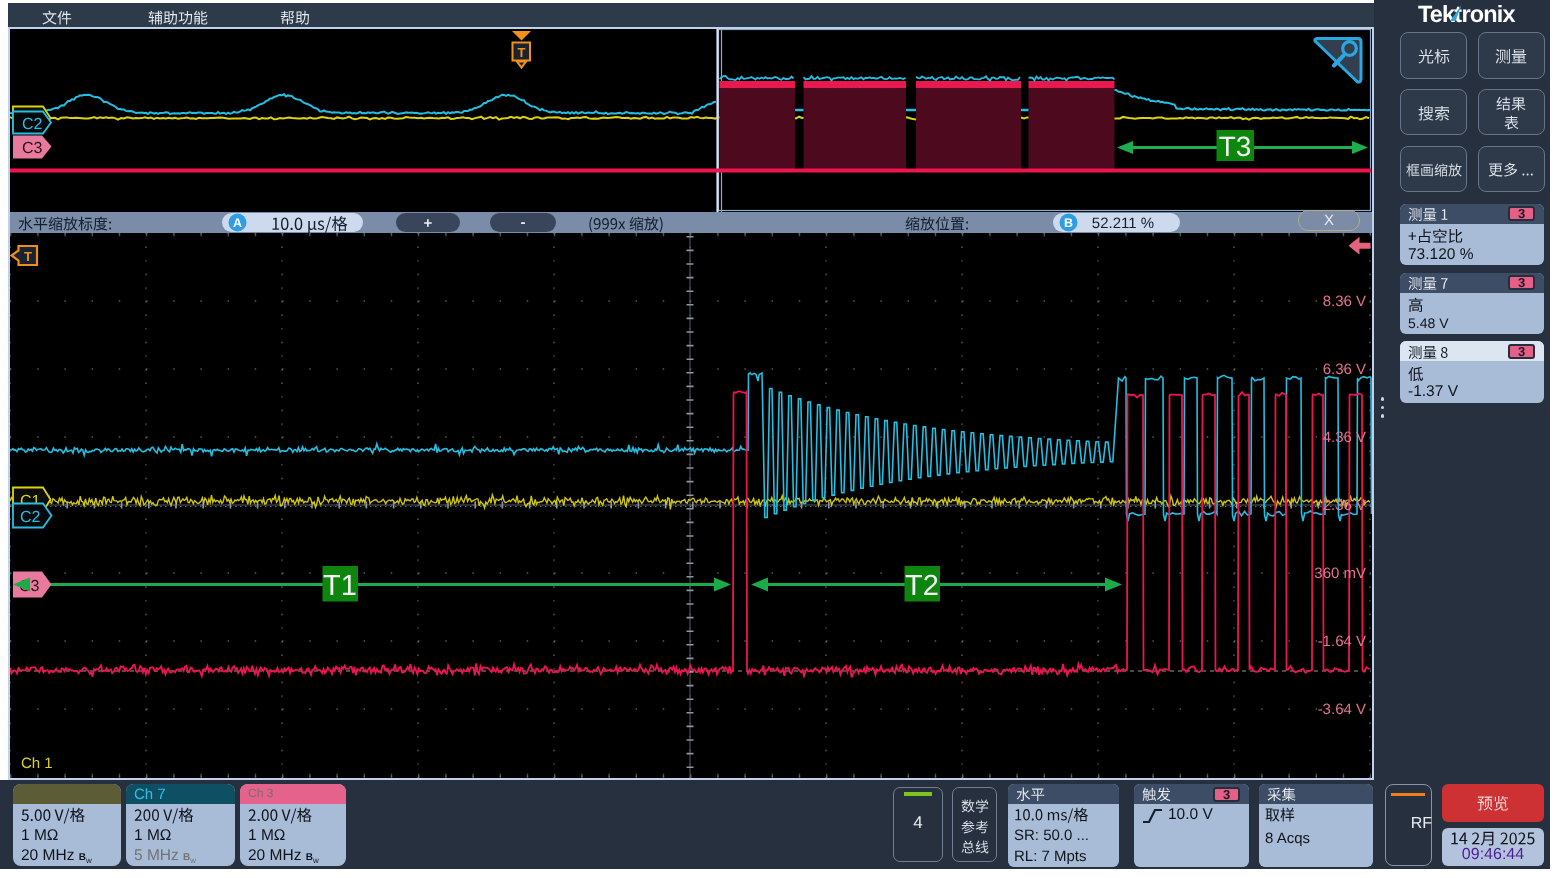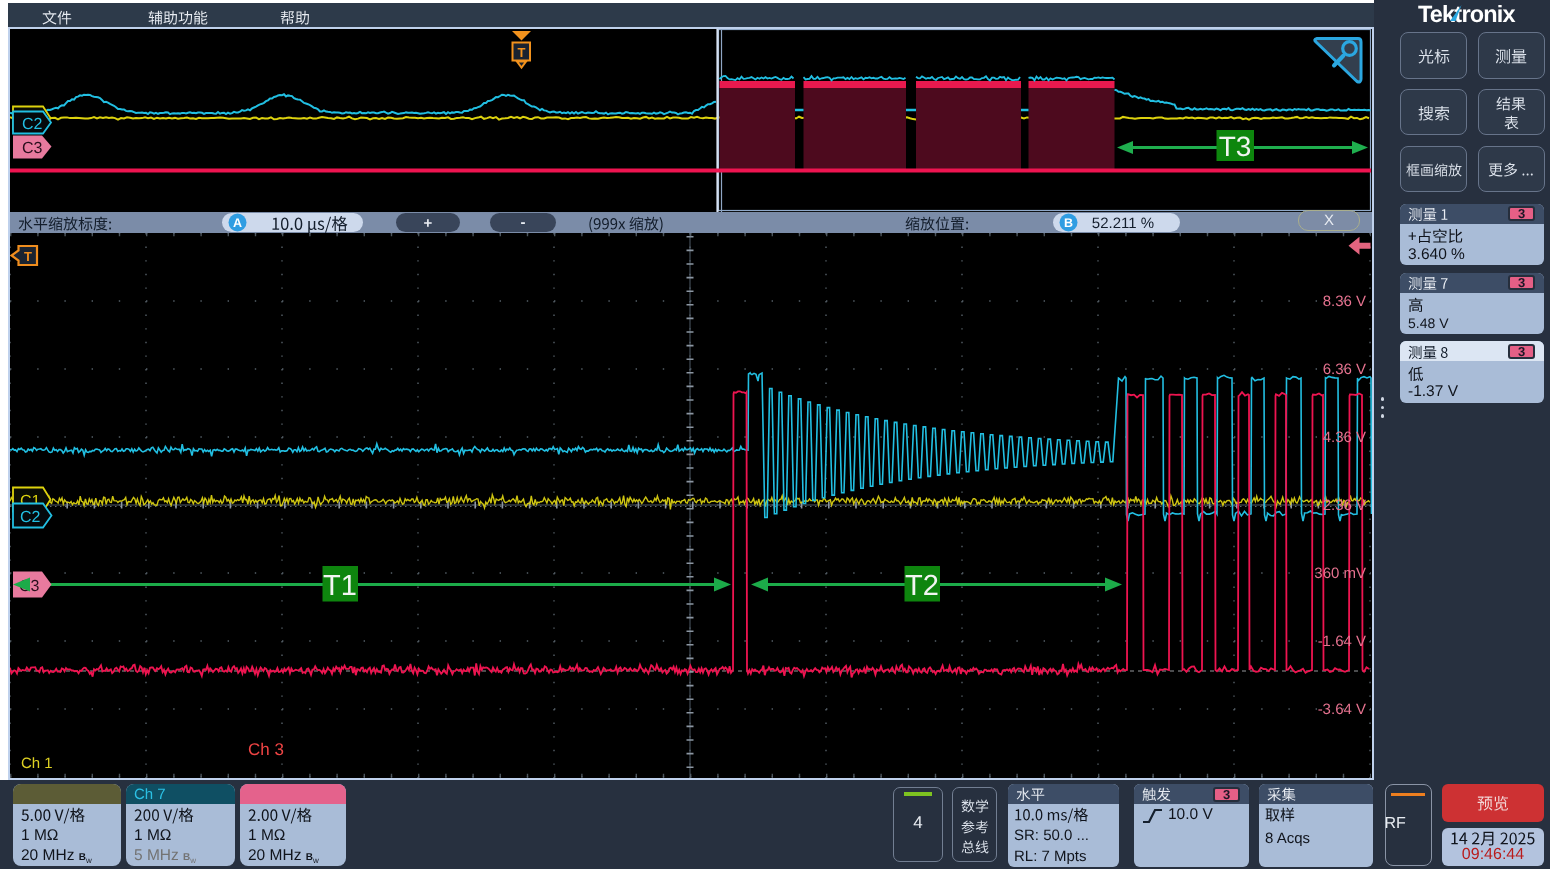--- a/index.html
+++ b/index.html
@@ -187,21 +187,21 @@
   </svg>
 <div class="abs" style="left:1400px;top:203.5px;width:144px;height:61.5px;border-radius:6px;background:#a9bcd7"></div>
 <div class="abs" style="left:1400px;top:203.5px;width:144px;height:20px;border-radius:6px 6px 0 0;background:#3d4d66"></div>
 <svg style="position:absolute;left:1408px;top:205.0px;" width="42" height="21" viewBox="0 0 42 21">
     <path fill="#e8ecf2" d="M7 13.5C7.8 14.2 8.6 15.2 9 15.8L9.8 15.4C9.3 14.7 8.5 13.7 7.7 13ZM4.5 3.5V12.6H5.4V4.3H8.5V12.5H9.4V3.5ZM12.6 2.8V14.7C12.6 14.9 12.5 15 12.3 15C12.1 15 11.4 15 10.6 15C10.8 15.2 10.9 15.7 10.9 15.9C12 15.9 12.6 15.9 13 15.7C13.3 15.6 13.5 15.3 13.5 14.7V2.8ZM10.6 3.9V12.6H11.5V3.9ZM6.5 5.3V10.5C6.5 12.2 6.2 14 3.8 15.3C3.9 15.4 4.2 15.7 4.3 15.9C6.9 14.6 7.3 12.4 7.3 10.5V5.3ZM1.2 3.5C2 4 3 4.7 3.5 5.1L4.2 4.3C3.7 3.8 2.6 3.2 1.8 2.8ZM0.6 7.5C1.3 7.9 2.4 8.6 2.9 9L3.6 8.1C3 7.7 2 7.1 1.2 6.7ZM0.8 15.2 1.8 15.8C2.4 14.4 3.2 12.6 3.7 11.1L2.8 10.6C2.2 12.2 1.4 14.1 0.8 15.2Z M18.1 5.1H25.3V5.9H18.1ZM18.1 3.7H25.3V4.5H18.1ZM17.1 3.1V6.6H26.4V3.1ZM15.3 7.2V8H28.3V7.2ZM17.8 10.8H21.2V11.7H17.8ZM22.3 10.8H25.8V11.7H22.3ZM17.8 9.4H21.2V10.2H17.8ZM22.3 9.4H25.8V10.2H22.3ZM15.2 14.7V15.6H28.3V14.7H22.3V13.9H27.2V13.1H22.3V12.3H26.8V8.7H16.8V12.3H21.2V13.1H16.4V13.9H21.2V14.7Z M33.5 14.8H39.4V13.7H37.2V4.2H36.2C35.6 4.5 34.9 4.7 34 4.9V5.8H35.9V13.7H33.5Z"></path>
   </svg>
 <div class="badge" style="left:1508px;top:206.0px">3</div>
 <svg style="position:absolute;left:1408px;top:226.0px;" width="57" height="22" viewBox="0 0 57 22">
     <path fill="#10141c" d="M3.7 14H4.9V10.6H8V9.6H4.9V6.2H3.7V9.6H0.6V10.6H3.7Z M11 9.9V17H12.1V16.1H20.5V17H21.7V9.9H16.7V6.8H23V5.7H16.7V2.8H15.5V9.9ZM12.1 15V11H20.5V15Z M32.8 7.5C34.4 8.3 36.5 9.5 37.6 10.3L38.3 9.4C37.2 8.6 35.1 7.5 33.6 6.7ZM30.1 6.7C28.9 7.7 27.2 8.8 25.4 9.4L26.1 10.4C27.9 9.6 29.6 8.5 30.9 7.4ZM25.3 15.5V16.5H38.5V15.5H32.4V11.5H36.9V10.5H26.9V11.5H31.2V15.5ZM30.7 3C30.9 3.5 31.2 4.2 31.4 4.7H25.3V8.2H26.4V5.8H37.3V7.8H38.5V4.7H32.9C32.6 4.1 32.2 3.3 31.9 2.7Z M41.5 16.9C41.9 16.7 42.5 16.4 46.7 15C46.7 14.8 46.6 14.2 46.6 13.9L42.8 15V8.7H46.7V7.6H42.8V3H41.6V14.7C41.6 15.4 41.2 15.8 41 15.9C41.2 16.2 41.4 16.6 41.5 16.9ZM47.9 2.9V14.5C47.9 16.2 48.3 16.6 49.8 16.6C50.1 16.6 51.9 16.6 52.2 16.6C53.8 16.6 54.1 15.6 54.2 12.5C53.9 12.4 53.4 12.2 53.1 11.9C53 14.8 52.9 15.5 52.1 15.5C51.7 15.5 50.2 15.5 49.9 15.5C49.2 15.5 49.1 15.4 49.1 14.5V10C50.8 9 52.6 7.8 54 6.7L53 5.6C52.1 6.6 50.6 7.8 49.1 8.7V2.9Z"></path>
   </svg>
-<div class="abs" style="left:1408px;top:245.5px;font-size:15.5px;color:#10141c">3.640 %</div>
+<div class="abs" style="left:1408px;top:245.5px;font-size:15.5px;color:#10141c">73.120 %</div>
 <div class="abs" style="left:1400px;top:272.6px;width:144px;height:61.5px;border-radius:6px;background:#a9bcd7"></div>
 <div class="abs" style="left:1400px;top:272.6px;width:144px;height:20px;border-radius:6px 6px 0 0;background:#3d4d66"></div>
 <svg style="position:absolute;left:1408px;top:274.1px;" width="42" height="21" viewBox="0 0 42 21">
     <path fill="#e8ecf2" d="M7 13.5C7.8 14.2 8.6 15.2 9 15.8L9.8 15.4C9.3 14.7 8.5 13.7 7.7 13ZM4.5 3.5V12.6H5.4V4.3H8.5V12.5H9.4V3.5ZM12.6 2.8V14.7C12.6 14.9 12.5 15 12.3 15C12.1 15 11.4 15 10.6 15C10.8 15.2 10.9 15.7 10.9 15.9C12 15.9 12.6 15.9 13 15.7C13.3 15.6 13.5 15.3 13.5 14.7V2.8ZM10.6 3.9V12.6H11.5V3.9ZM6.5 5.3V10.5C6.5 12.2 6.2 14 3.8 15.3C3.9 15.4 4.2 15.7 4.3 15.9C6.9 14.6 7.3 12.4 7.3 10.5V5.3ZM1.2 3.5C2 4 3 4.7 3.5 5.1L4.2 4.3C3.7 3.8 2.6 3.2 1.8 2.8ZM0.6 7.5C1.3 7.9 2.4 8.6 2.9 9L3.6 8.1C3 7.7 2 7.1 1.2 6.7ZM0.8 15.2 1.8 15.8C2.4 14.4 3.2 12.6 3.7 11.1L2.8 10.6C2.2 12.2 1.4 14.1 0.8 15.2Z M18.1 5.1H25.3V5.9H18.1ZM18.1 3.7H25.3V4.5H18.1ZM17.1 3.1V6.6H26.4V3.1ZM15.3 7.2V8H28.3V7.2ZM17.8 10.8H21.2V11.7H17.8ZM22.3 10.8H25.8V11.7H22.3ZM17.8 9.4H21.2V10.2H17.8ZM22.3 9.4H25.8V10.2H22.3ZM15.2 14.7V15.6H28.3V14.7H22.3V13.9H27.2V13.1H22.3V12.3H26.8V8.7H16.8V12.3H21.2V13.1H16.4V13.9H21.2V14.7Z M35.1 14.8H36.5C36.7 10.6 37.1 8.1 39.6 5V4.2H33V5.3H38.1C36 8.2 35.3 10.8 35.1 14.8Z"></path>
   </svg>
 <div class="badge" style="left:1508px;top:275.1px">3</div>
 <svg style="position:absolute;left:1408px;top:295.1px;" width="17" height="22" viewBox="0 0 17 22">
     <path fill="#10141c" d="M4.4 7.1H11.1V8.6H4.4ZM3.3 6.3V9.4H12.4V6.3ZM6.8 3 7.3 4.4H0.9V5.4H14.5V4.4H8.6C8.4 3.9 8.2 3.3 8 2.7ZM1.5 10.3V17H2.6V11.3H12.9V15.8C12.9 16 12.8 16.1 12.6 16.1C12.4 16.1 11.7 16.1 11 16C11.2 16.3 11.3 16.6 11.4 16.9C12.4 16.9 13.1 16.9 13.5 16.8C13.9 16.6 14 16.4 14 15.8V10.3ZM4.4 12.2V16.1H5.5V15.4H10.9V12.2ZM5.5 13H9.9V14.5H5.5Z"></path>
   </svg>
 <div class="abs" style="left:1408px;top:314.6px;font-size:14px;color:#10141c">5.48 V</div>
@@ -226,21 +226,21 @@
 <div class="abs" style="left:126px;top:784px;width:108.5px;height:82px;border-radius:8px;background:#a9bcd7"></div>
 <div class="abs" style="left:126px;top:784px;width:108.5px;height:20px;border-radius:8px 8px 0 0;background:#0f4f63"></div>
 <div class="abs" style="left:134px;top:786px;font-size:15px;color:#2bc0e4">Ch 7</div>
 <svg style="position:absolute;left:134px;top:805px;" width="61" height="22" viewBox="0 0 61 22">
     <path fill="#10141c" d="M0.7 15.8H7.8V14.6H4.7C4.1 14.6 3.4 14.6 2.8 14.7C5.5 12.2 7.3 9.9 7.3 7.6C7.3 5.6 6 4.2 4 4.2C2.5 4.2 1.5 4.9 0.6 5.9L1.4 6.7C2.1 6 2.9 5.4 3.8 5.4C5.2 5.4 5.9 6.3 5.9 7.6C5.9 9.6 4.2 11.9 0.7 15Z M12.9 16C15.1 16 16.4 14.1 16.4 10.1C16.4 6.2 15.1 4.2 12.9 4.2C10.7 4.2 9.4 6.2 9.4 10.1C9.4 14.1 10.7 16 12.9 16ZM12.9 14.9C11.6 14.9 10.7 13.4 10.7 10.1C10.7 6.8 11.6 5.4 12.9 5.4C14.2 5.4 15.1 6.8 15.1 10.1C15.1 13.4 14.2 14.9 12.9 14.9Z M21.5 16C23.7 16 25 14.1 25 10.1C25 6.2 23.7 4.2 21.5 4.2C19.3 4.2 18 6.2 18 10.1C18 14.1 19.3 16 21.5 16ZM21.5 14.9C20.2 14.9 19.3 13.4 19.3 10.1C19.3 6.8 20.2 5.4 21.5 5.4C22.8 5.4 23.7 6.8 23.7 10.1C23.7 13.4 22.8 14.9 21.5 14.9Z M32.9 15.8H34.6L38.2 4.4H36.7L34.9 10.6C34.5 11.9 34.2 13 33.8 14.4H33.7C33.3 13 33 11.9 32.6 10.6L30.8 4.4H29.3Z M38.4 18.6H39.4L44 3.5H43Z M53.2 5.5H56.6C56.1 6.4 55.5 7.3 54.7 8.1C54 7.4 53.4 6.6 53 5.8ZM47.4 2.8V6.1H45.1V7.2H47.3C46.8 9.3 45.7 11.8 44.7 13.1C44.9 13.4 45.2 13.8 45.3 14.1C46.1 13.1 46.8 11.4 47.4 9.7V17H48.5V9.2C49 9.9 49.5 10.7 49.8 11.2L50.5 10.3C50.2 9.9 48.9 8.4 48.5 7.9V7.2H50.3L49.9 7.5C50.2 7.7 50.6 8.1 50.8 8.3C51.3 7.8 51.9 7.3 52.3 6.7C52.8 7.4 53.3 8.1 54 8.8C52.7 10 51.1 10.8 49.6 11.3C49.8 11.5 50.1 12 50.2 12.2C50.6 12.1 51 11.9 51.4 11.7V17.1H52.5V16.4H56.8V17H58V11.6L58.7 11.9C58.9 11.6 59.2 11.2 59.4 10.9C57.9 10.5 56.6 9.7 55.5 8.9C56.6 7.7 57.5 6.4 58 4.8L57.3 4.4L57.1 4.5H53.8C54 4 54.2 3.5 54.4 3.1L53.3 2.8C52.7 4.4 51.7 5.9 50.5 7V6.1H48.5V2.8ZM52.5 15.4V12.4H56.8V15.4ZM52.2 11.4C53.1 10.9 54 10.3 54.7 9.6C55.5 10.3 56.4 10.9 57.4 11.4Z"></path>
   </svg>
 <div class="abs" style="left:134px;top:827px;font-size:15.5px;color:#10141c">1 MΩ</div>
 <div class="abs" style="left:134px;top:847px;font-size:15.5px;color:#737373">5 MHz <span style="font-size:10px;font-weight:bold">B</span><span style="font-size:8px;vertical-align:-3px">w</span></div>
 <div class="abs" style="left:240px;top:784px;width:106px;height:82px;border-radius:8px;background:#a9bcd7"></div>
 <div class="abs" style="left:240px;top:784px;width:106px;height:20px;border-radius:8px 8px 0 0;background:#e4628c"></div>
-<div class="abs" style="left:248px;top:740px;font-size:17px;color:#ef4444">Ch 3</div>
+<div class="abs" style="left:248px;top:786px;font-size:12px;color:#737373">Ch 3</div>
 <svg style="position:absolute;left:248px;top:805px;" width="66" height="22" viewBox="0 0 66 22">
     <path fill="#10141c" d="M0.7 15.8H7.8V14.6H4.7C4.1 14.6 3.4 14.6 2.8 14.7C5.5 12.2 7.3 9.9 7.3 7.6C7.3 5.6 6 4.2 4 4.2C2.5 4.2 1.5 4.9 0.6 5.9L1.4 6.7C2.1 6 2.9 5.4 3.8 5.4C5.2 5.4 5.9 6.3 5.9 7.6C5.9 9.6 4.2 11.9 0.7 15Z M10.8 16C11.3 16 11.8 15.6 11.8 14.9C11.8 14.3 11.3 13.9 10.8 13.9C10.2 13.9 9.7 14.3 9.7 14.9C9.7 15.6 10.2 16 10.8 16Z M17.2 16C19.4 16 20.8 14.1 20.8 10.1C20.8 6.2 19.4 4.2 17.2 4.2C15.1 4.2 13.7 6.2 13.7 10.1C13.7 14.1 15.1 16 17.2 16ZM17.2 14.9C15.9 14.9 15.1 13.4 15.1 10.1C15.1 6.8 15.9 5.4 17.2 5.4C18.5 5.4 19.4 6.8 19.4 10.1C19.4 13.4 18.5 14.9 17.2 14.9Z M25.8 16C28 16 29.4 14.1 29.4 10.1C29.4 6.2 28 4.2 25.8 4.2C23.7 4.2 22.3 6.2 22.3 10.1C22.3 14.1 23.7 16 25.8 16ZM25.8 14.9C24.5 14.9 23.7 13.4 23.7 10.1C23.7 6.8 24.5 5.4 25.8 5.4C27.1 5.4 28 6.8 28 10.1C28 13.4 27.1 14.9 25.8 14.9Z M37.2 15.8H38.9L42.5 4.4H41L39.2 10.6C38.8 11.9 38.5 13 38.1 14.4H38.1C37.6 13 37.3 11.9 37 10.6L35.1 4.4H33.6Z M42.7 18.6H43.7L48.3 3.5H47.3Z M57.5 5.5H60.9C60.4 6.4 59.8 7.3 59 8.1C58.3 7.4 57.7 6.6 57.3 5.8ZM51.7 2.8V6.1H49.4V7.2H51.6C51.1 9.3 50 11.8 49 13.1C49.2 13.4 49.5 13.8 49.6 14.1C50.4 13.1 51.1 11.4 51.7 9.7V17H52.8V9.2C53.3 9.9 53.8 10.7 54.1 11.2L54.8 10.3C54.5 9.9 53.2 8.4 52.8 7.9V7.2H54.6L54.2 7.5C54.5 7.7 54.9 8.1 55.1 8.3C55.6 7.8 56.2 7.3 56.7 6.7C57.1 7.4 57.6 8.1 58.3 8.8C57 10 55.4 10.8 53.9 11.3C54.1 11.5 54.4 12 54.5 12.2C54.9 12.1 55.3 11.9 55.7 11.7V17.1H56.8V16.4H61.1V17H62.3V11.6L63 11.9C63.2 11.6 63.5 11.2 63.7 10.9C62.2 10.5 60.9 9.7 59.8 8.9C60.9 7.7 61.8 6.4 62.4 4.8L61.6 4.4L61.4 4.5H58.1C58.3 4 58.5 3.5 58.7 3.1L57.6 2.8C57 4.4 56 5.9 54.8 7V6.1H52.8V2.8ZM56.8 15.4V12.4H61.1V15.4ZM56.5 11.4C57.4 10.9 58.3 10.3 59.1 9.6C59.8 10.3 60.7 10.9 61.7 11.4Z"></path>
   </svg>
 <div class="abs" style="left:248px;top:827px;font-size:15.5px;color:#10141c">1 MΩ</div>
 <div class="abs" style="left:248px;top:847px;font-size:15.5px;color:#10141c">20 MHz <span style="font-size:10px;font-weight:bold">B</span><span style="font-size:8px;vertical-align:-3px">w</span></div>
 <div class="abs" style="left:893px;top:786.5px;width:50px;height:75px;border:1px solid #727e92;border-radius:7px"></div>
 <div class="abs" style="left:904px;top:792px;width:28px;height:3.5px;background:#7ec320"></div>
 <div class="abs" style="left:893px;top:813px;width:50px;text-align:center;font-size:17px;color:#e8ecf2">4</div>
 <div class="abs" style="left:952px;top:786.5px;width:45px;height:75px;border:1px solid #727e92;border-radius:7px"></div>
 <svg style="position:absolute;left:960.5px;top:797.0px;" width="30" height="20" viewBox="0 0 30 20">
@@ -276,21 +276,21 @@
 <div class="abs" style="left:1259px;top:784px;width:114px;height:19.5px;border-radius:6px 6px 0 0;background:#3d4d66"></div>
 <svg style="position:absolute;left:1267px;top:785px;" width="31" height="21" viewBox="0 0 31 21">
     <path fill="#e8ecf2" d="M11.6 4.8C11.1 5.9 10.2 7.4 9.5 8.4L10.4 8.8C11.1 7.9 12 6.4 12.7 5.2ZM2.1 5.8C2.7 6.6 3.3 7.7 3.5 8.5L4.5 8C4.2 7.3 3.6 6.2 3 5.4ZM6 5.2C6.4 6.1 6.8 7.2 6.9 7.9L7.9 7.6C7.8 6.8 7.4 5.7 7 4.9ZM12 2.8C9.5 3.3 5.1 3.6 1.3 3.8C1.4 4 1.6 4.5 1.6 4.8C5.4 4.6 9.9 4.3 12.9 3.8ZM0.9 9.4V10.4H5.8C4.5 12.1 2.4 13.7 0.5 14.4C0.8 14.7 1.1 15.1 1.3 15.4C3.2 14.5 5.2 12.9 6.6 11V15.9H7.8V11C9.2 12.8 11.3 14.5 13.2 15.4C13.4 15.1 13.7 14.6 14 14.4C12.1 13.6 10 12.1 8.6 10.4H13.6V9.4H7.8V8H6.6V9.4Z M21.2 10.6V11.5H15.3V12.4H20.2C18.8 13.5 16.7 14.4 14.9 14.9C15.2 15.1 15.5 15.5 15.6 15.8C17.5 15.2 19.7 14.1 21.2 12.8V15.9H22.3V12.8C23.7 14 25.9 15.1 27.8 15.7C28 15.4 28.3 15 28.5 14.8C26.7 14.3 24.7 13.5 23.3 12.4H28.2V11.5H22.3V10.6ZM21.6 6.8V7.7H18.1V6.8ZM21.3 2.8C21.5 3.2 21.8 3.7 21.9 4.1H18.6C19 3.7 19.2 3.2 19.5 2.8L18.3 2.6C17.7 3.9 16.5 5.5 14.9 6.7C15.2 6.8 15.5 7.2 15.7 7.4C16.2 7 16.6 6.6 17 6.2V10.9H18.1V10.4H27.8V9.5H22.6V8.5H26.8V7.7H22.6V6.8H26.8V6H22.6V5H27.4V4.1H23.1C22.9 3.7 22.6 3 22.2 2.6ZM21.6 6H18.1V5H21.6ZM21.6 8.5V9.5H18.1V8.5Z"></path>
   </svg>
 <svg style="position:absolute;left:1265px;top:805px;" width="32" height="21" viewBox="0 0 32 21">
     <path fill="#10141c" d="M12.8 5.5C12.4 7.7 11.8 9.6 10.9 11.2C10.2 9.6 9.7 7.6 9.3 5.5ZM7.6 4.4V5.5H8.3C8.8 8.1 9.4 10.5 10.3 12.4C9.4 13.8 8.4 14.9 7.2 15.6C7.4 15.9 7.8 16.2 7.9 16.5C9 15.7 10 14.7 10.9 13.5C11.7 14.7 12.6 15.7 13.7 16.4C13.9 16.1 14.2 15.7 14.5 15.5C13.3 14.8 12.3 13.7 11.5 12.4C12.7 10.4 13.5 7.8 13.9 4.5L13.2 4.4L13 4.4ZM0.6 13.4 0.8 14.4 5.3 13.7V16.5H6.4V13.5L7.8 13.2L7.7 12.2L6.4 12.5V4.4H7.5V3.4H0.7V4.4H1.7V13.2ZM2.8 4.4H5.3V6.5H2.8ZM2.8 7.5H5.3V9.7H2.8ZM2.8 10.7H5.3V12.6L2.8 13Z M21.6 3.1C22.1 3.9 22.7 4.9 22.9 5.6L23.9 5.1C23.7 4.5 23.1 3.5 22.6 2.8ZM27.3 2.7C27 3.5 26.4 4.7 25.9 5.6H21V6.6H24.4V8.7H21.4V9.7H24.4V11.8H20.4V12.9H24.4V16.5H25.5V12.9H29.2V11.8H25.5V9.7H28.4V8.7H25.5V6.6H28.9V5.6H27.1C27.6 4.8 28 3.9 28.5 3ZM17.7 2.7V5.6H15.8V6.6H17.7C17.3 8.7 16.4 11.1 15.5 12.3C15.7 12.6 15.9 13.1 16.1 13.4C16.7 12.5 17.3 11.1 17.7 9.6V16.5H18.8V8.7C19.2 9.5 19.7 10.3 19.9 10.8L20.6 10C20.3 9.6 19.2 7.8 18.8 7.3V6.6H20.4V5.6H18.8V2.7Z"></path>
   </svg>
 <div class="abs" style="left:1265px;top:830px;font-size:15px;color:#10141c">8 Acqs</div>
 <div class="abs" style="left:1384.5px;top:783.5px;width:47.5px;height:82.5px;border:1px solid #8a94a6;border-radius:8px"></div>
 <div class="abs" style="left:1391px;top:792.5px;width:34px;height:3.5px;background:#ee7f1f"></div>
-<div class="abs" style="left:1384.5px;top:815px;width:47.5px;text-align:left;font-size:16px;color:#e8ecf2">RF</div>
+<div class="abs" style="left:1384.5px;top:815px;width:47.5px;text-align:right;font-size:16px;color:#e8ecf2">RF</div>
 <div class="abs" style="left:1442px;top:783.5px;width:102px;height:38.5px;background:#cd3133;border-radius:6px"></div>
 <svg style="position:absolute;left:1477.0px;top:793px;" width="34" height="23" viewBox="0 0 34 23">
     <path fill="#f2d7d8" d="M10.7 8.4V11.6C10.7 13.2 10.4 15.4 6.6 16.7C6.8 16.9 7.2 17.3 7.3 17.5C11.4 16 11.9 13.6 11.9 11.6V8.4ZM11.6 14.9C12.6 15.7 13.9 16.9 14.5 17.6L15.4 16.7C14.7 16 13.4 14.9 12.4 14.2ZM1.4 6.6C2.4 7.2 3.6 8.1 4.5 8.8H0.6V9.9H3.2V16.2C3.2 16.4 3.2 16.4 2.9 16.4C2.7 16.4 2 16.4 1.2 16.4C1.3 16.8 1.5 17.2 1.5 17.6C2.6 17.6 3.4 17.6 3.8 17.4C4.3 17.2 4.4 16.8 4.4 16.2V9.9H6.1C5.8 10.7 5.5 11.6 5.2 12.2L6.1 12.5C6.6 11.6 7.1 10.2 7.5 9L6.7 8.8L6.5 8.8H5.5L5.8 8.4C5.4 8.1 4.9 7.7 4.3 7.3C5.3 6.5 6.3 5.2 7 4.1L6.3 3.6L6 3.6H0.9V4.7H5.2C4.8 5.4 4.1 6.2 3.5 6.8L2.1 5.8ZM8 6.3V13.9H9.1V7.4H13.5V13.9H14.7V6.3H11.6L12.1 4.7H15.3V3.6H7.4V4.7H10.8C10.7 5.2 10.6 5.8 10.4 6.3Z M26.3 6.3C27.1 7.1 28 8.2 28.4 8.9L29.5 8.4C29.1 7.7 28.2 6.6 27.3 5.9ZM17.8 3.8V8.3H19V3.8ZM21.2 3V8.8H22.4V3ZM24.4 13.4V15.9C24.4 17.1 24.8 17.4 26.4 17.4C26.8 17.4 28.9 17.4 29.2 17.4C30.5 17.4 30.8 16.9 31 15.1C30.7 15 30.2 14.9 29.9 14.7C29.9 16.1 29.8 16.4 29.1 16.4C28.7 16.4 26.9 16.4 26.5 16.4C25.8 16.4 25.6 16.3 25.6 15.9V13.4ZM23.3 11.1V12.4C23.3 13.6 22.9 15.4 17.1 16.7C17.3 16.9 17.7 17.4 17.8 17.6C23.9 16.2 24.6 14 24.6 12.4V11.1ZM19.1 9.3V14.4H20.3V10.4H27.9V14.3H29.1V9.3ZM25.4 2.9C24.9 4.7 24.2 6.5 23.2 7.7C23.5 7.8 24 8.1 24.2 8.3C24.8 7.6 25.3 6.6 25.7 5.6H31V4.5H26.1C26.3 4 26.4 3.6 26.5 3.1Z"></path>
   </svg>
 <div class="abs" style="left:1442px;top:827.5px;width:102px;height:38.5px;background:#b3c3de;border-radius:6px"></div>
 <svg style="position:absolute;left:1450.336px;top:828px;" width="87" height="23" viewBox="0 0 87 23">
     <path fill="#10141c" d="M1.4 16.3H7.8V15.1H5.5V4.6H4.4C3.7 5 3 5.2 1.9 5.4V6.4H4V15.1H1.4Z M14.3 16.3H15.7V13.1H17.3V11.9H15.7V4.6H14.1L9.2 12.1V13.1H14.3ZM14.3 11.9H10.7L13.4 7.9C13.7 7.3 14 6.8 14.3 6.2H14.4C14.4 6.8 14.3 7.7 14.3 8.3Z M22 16.3H29.4V15.1H26.2C25.6 15.1 24.9 15.1 24.3 15.2C27 12.6 28.9 10.2 28.9 7.8C28.9 5.7 27.5 4.4 25.4 4.4C24 4.4 22.9 5.1 22 6.1L22.8 6.9C23.5 6.1 24.3 5.6 25.3 5.6C26.7 5.6 27.4 6.5 27.4 7.9C27.4 9.9 25.7 12.2 22 15.5Z M33.5 3.7V8.7C33.5 11.2 33.3 14.5 30.7 16.8C31 16.9 31.4 17.4 31.6 17.6C33.2 16.2 34 14.4 34.4 12.6H42.1V15.8C42.1 16.2 42 16.3 41.6 16.3C41.2 16.3 39.9 16.3 38.6 16.3C38.8 16.6 39 17.2 39.1 17.5C40.8 17.5 41.9 17.5 42.5 17.3C43.1 17.1 43.4 16.7 43.4 15.8V3.7ZM34.8 4.9H42.1V7.6H34.8ZM34.8 8.7H42.1V11.4H34.6C34.7 10.5 34.8 9.6 34.8 8.7Z M50.5 16.3H57.9V15.1H54.6C54 15.1 53.3 15.1 52.7 15.2C55.5 12.6 57.3 10.2 57.3 7.8C57.3 5.7 56 4.4 53.9 4.4C52.4 4.4 51.4 5.1 50.4 6.1L51.3 6.9C52 6.1 52.8 5.6 53.7 5.6C55.2 5.6 55.9 6.5 55.9 7.9C55.9 9.9 54.2 12.2 50.5 15.5Z M63.1 16.5C65.4 16.5 66.8 14.5 66.8 10.4C66.8 6.4 65.4 4.4 63.1 4.4C60.9 4.4 59.5 6.4 59.5 10.4C59.5 14.5 60.9 16.5 63.1 16.5ZM63.1 15.3C61.8 15.3 60.9 13.9 60.9 10.4C60.9 7 61.8 5.5 63.1 5.5C64.5 5.5 65.4 7 65.4 10.4C65.4 13.9 64.5 15.3 63.1 15.3Z M68.3 16.3H75.6V15.1H72.4C71.8 15.1 71.1 15.1 70.5 15.2C73.2 12.6 75.1 10.2 75.1 7.8C75.1 5.7 73.8 4.4 71.7 4.4C70.2 4.4 69.2 5.1 68.2 6.1L69.1 6.9C69.7 6.1 70.5 5.6 71.5 5.6C72.9 5.6 73.6 6.5 73.6 7.9C73.6 9.9 72 12.2 68.3 15.5Z M80.6 16.5C82.6 16.5 84.5 15.1 84.5 12.5C84.5 9.9 82.9 8.8 80.9 8.8C80.2 8.8 79.7 8.9 79.2 9.2L79.5 5.8H83.9V4.6H78.2L77.8 10.1L78.6 10.6C79.3 10.1 79.8 9.9 80.6 9.9C82 9.9 83 10.9 83 12.5C83 14.3 81.9 15.3 80.5 15.3C79.1 15.3 78.3 14.7 77.6 14L76.9 15C77.7 15.8 78.8 16.5 80.6 16.5Z"></path>
   </svg>
-<div class="abs" style="left:1442px;top:846px;width:102px;text-align:center;font-size:16px;color:#b91c1c">09:46:44</div>
+<div class="abs" style="left:1442px;top:846px;width:102px;text-align:center;font-size:16px;color:#4c1d95">09:46:44</div>
 </body></html>

